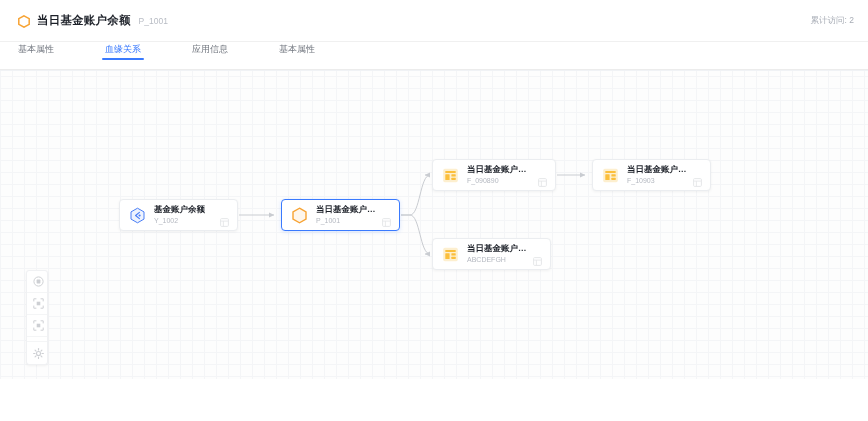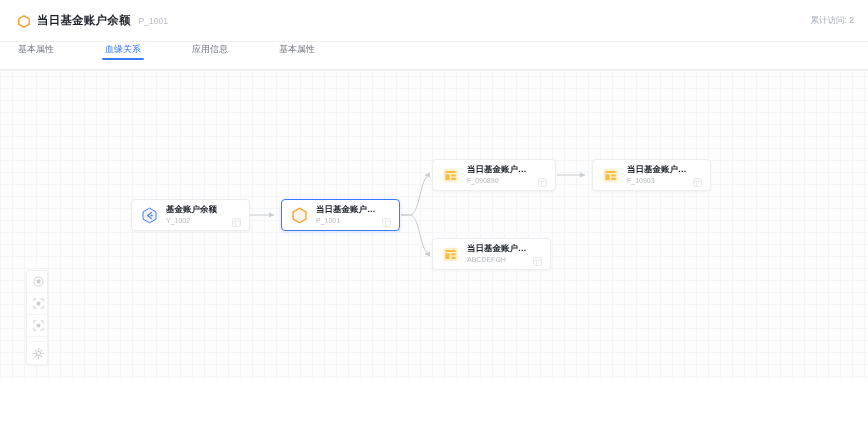--- a/index.html
+++ b/index.html
@@ -263,21 +263,21 @@
       <path d="M 239 144 L 274 144" fill="none" stroke="#c9ccd1" stroke-width="1" marker-end="url(#arrow)"></path>
 
       <path d="M 401 144 L 410 144 C 420 144 420 104 430 104 L 425 104" fill="none" stroke="#c9ccd1" stroke-width="1" marker-end="url(#arrow)"></path>
 
       <path d="M 401 144 L 410 144 C 420 144 420 183 430 183 L 425 183" fill="none" stroke="#c9ccd1" stroke-width="1" marker-end="url(#arrow)"></path>
 
       <path d="M 557 104 L 585 104" fill="none" stroke="#c9ccd1" stroke-width="1" marker-end="url(#arrow)"></path>
     </svg>
 
     <div id="nodes-container">
-        <div class="node" style="left: 131px; top: 128px; width: 119px; height: 32px; justify-content: space-between;">
+        <div class="node" style="left: 119px; top: 128px; width: 119px; height: 32px; justify-content: space-between;">
           <span class="node-icon">
             <svg width="17" height="17" viewBox="0 0 17 17">
               <polygon points="8.5,1.2 15,4.9 15,12.1 8.5,15.8 2,12.1 2,4.9" fill="#eef3fe"></polygon>
               <polygon points="8.5,1.2 15,4.9 15,12.1 8.5,15.8 2,12.1 2,4.9" fill="none" stroke="#4a7ef5" stroke-width="1"></polygon>
               <path d="M10.4,5.4 L6.6,8.5 L10.4,11.6" fill="none" stroke="#4a7ef5" stroke-width="1.2" stroke-linecap="round" stroke-linejoin="round"></path>
               <circle cx="10.6" cy="8.5" r="1.1" fill="#4a7ef5"></circle>
             </svg>
           </span>
           <span class="node-text">
             <span class="node-title">基金账户余额</span>

